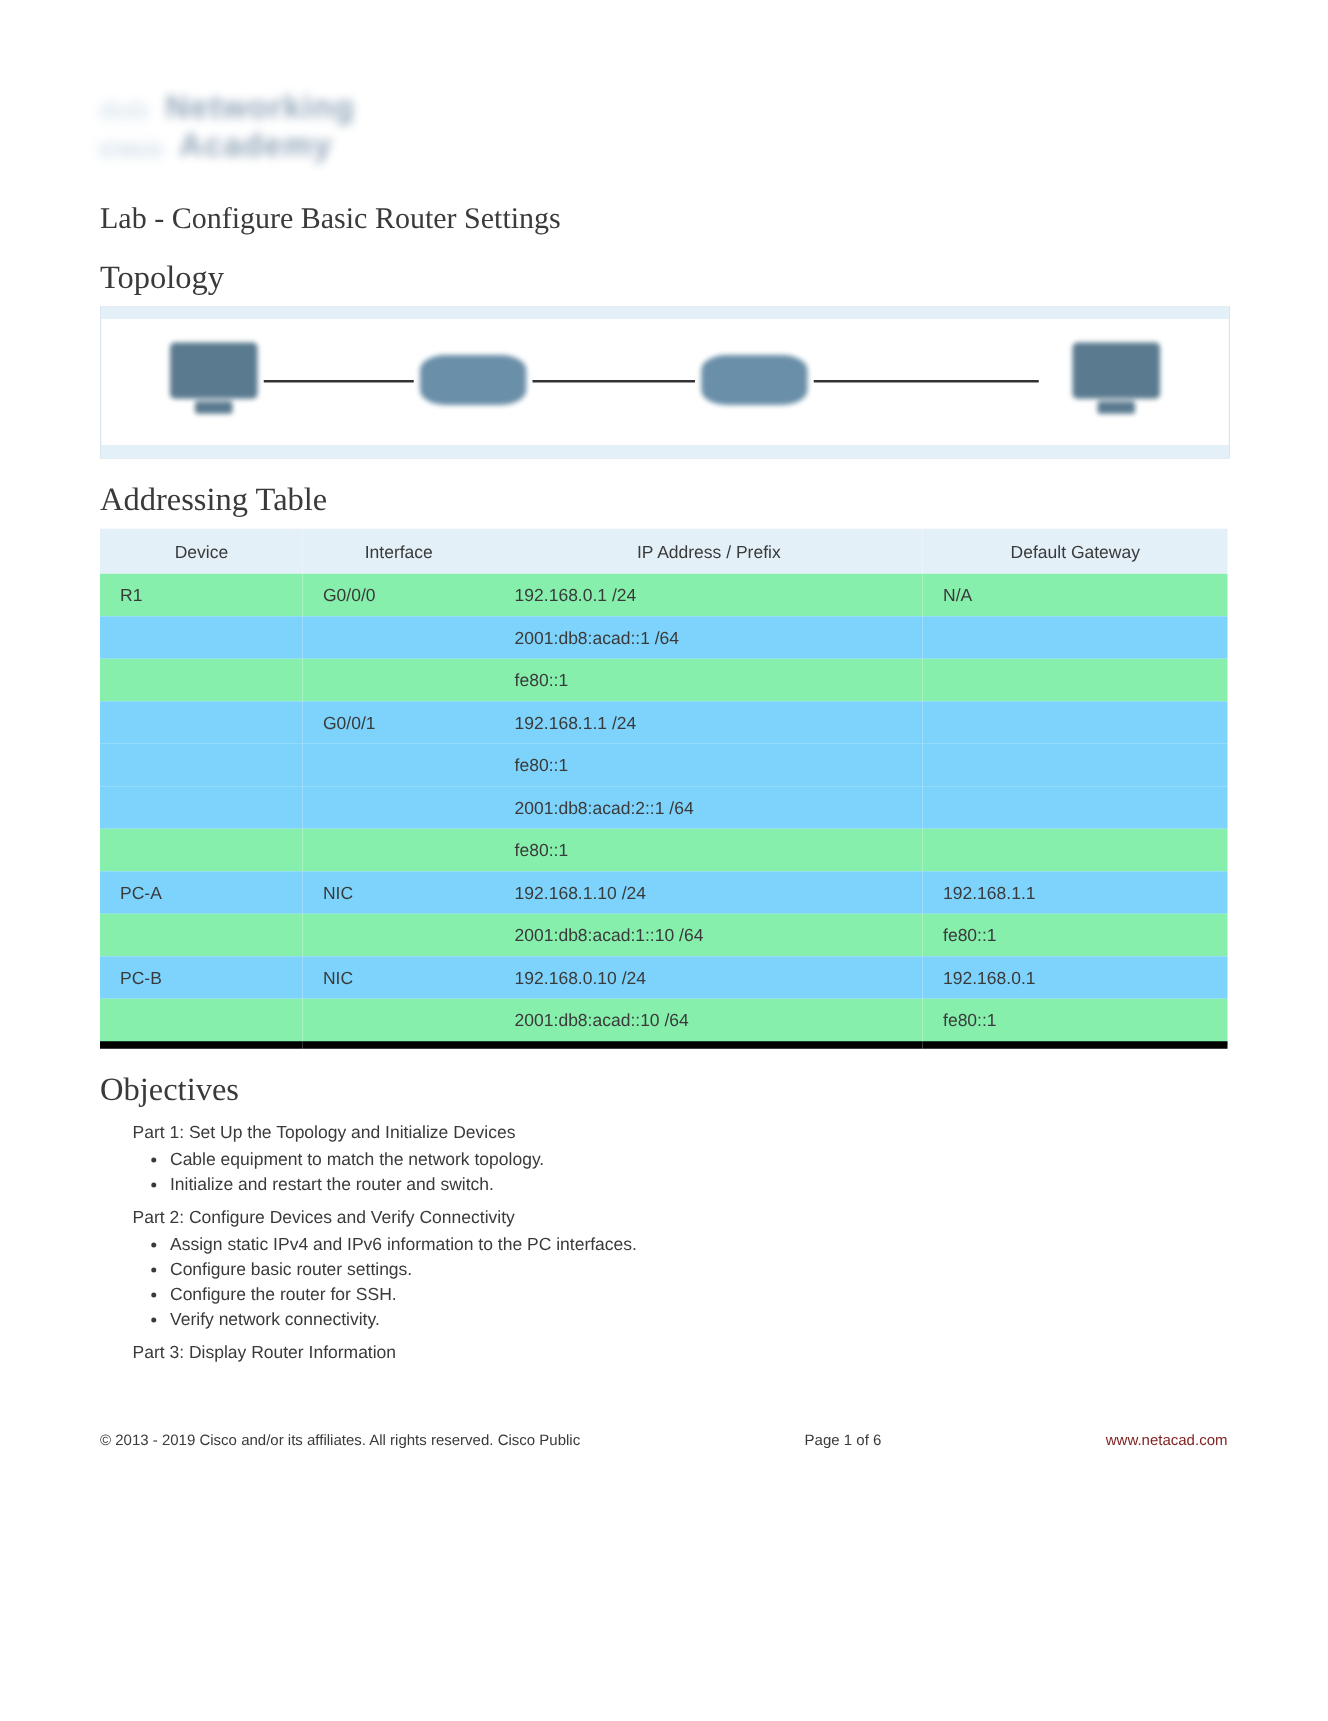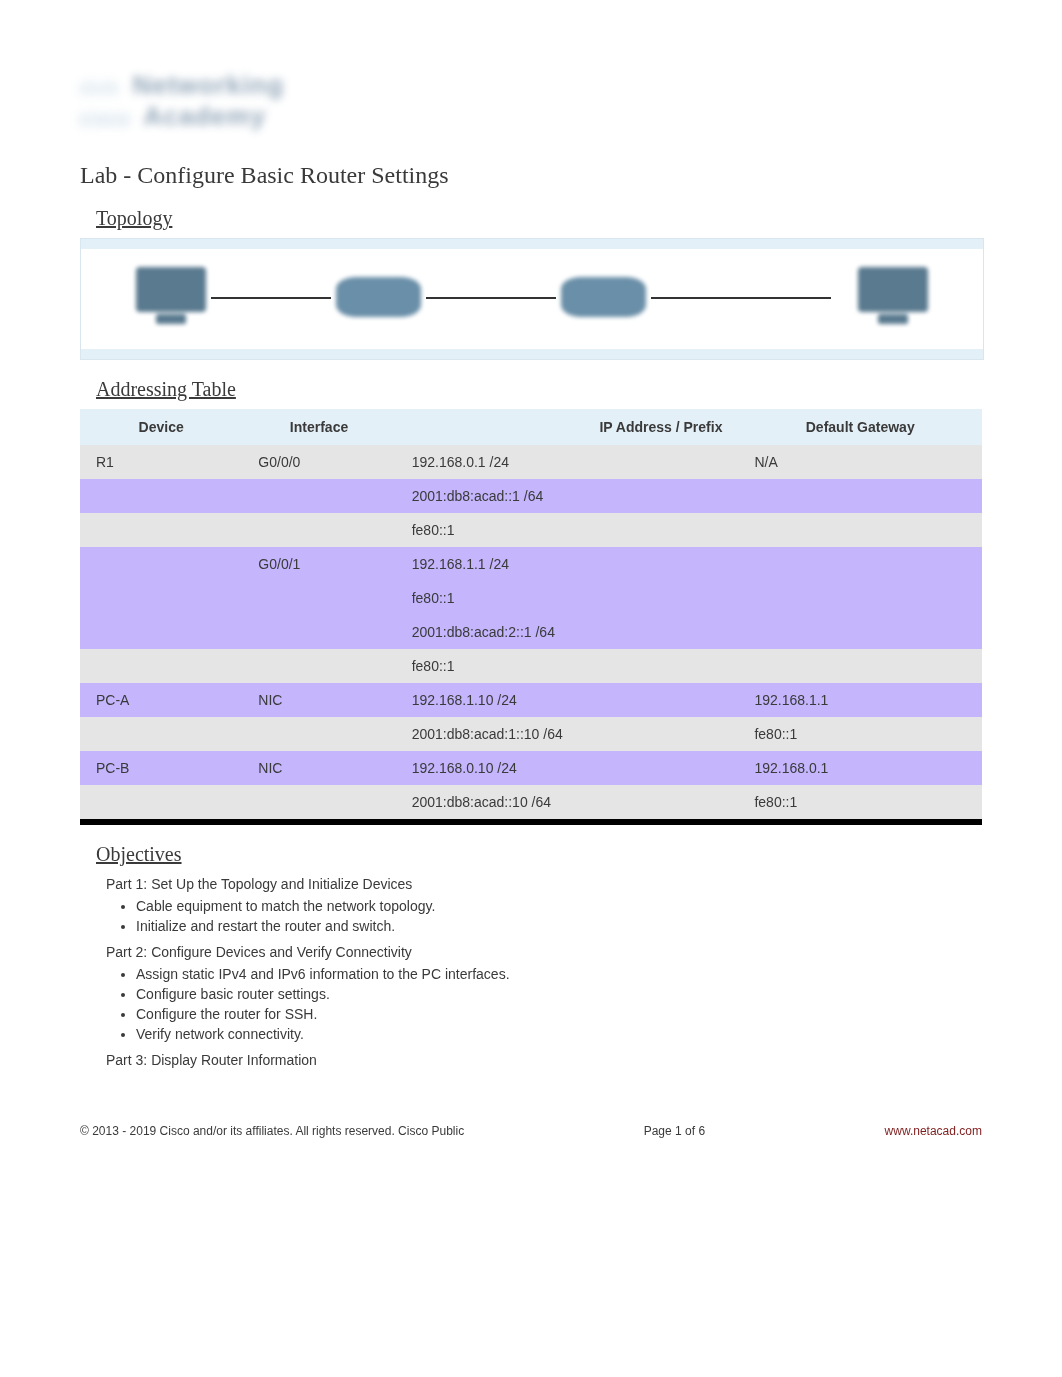--- a/index.html
+++ b/index.html
@@ -42,26 +42,25 @@
     filter: blur(3px);
   }
   h1.lab-title {
     font-size: 24px;
     font-weight: normal;
     color: #3a3a3a;
     margin: 24px 0 10px 0;
     font-family: Georgia, serif;
   }
   h2.section-heading {
-    font-size: 20px;
+    font-size: 26px;
     font-weight: normal;
-    margin: 18px 0 8px 16px;
+    margin: 18px 0 8px 0;
     font-family: Georgia, serif;
     color: #3a3a3a;
-    text-decoration: underline;
   }
   .topology-img {
     width: 100%;
     height: 120px;
     background: linear-gradient(to bottom, #e4f0f7 0%, #e4f0f7 8%, #fff 8%, #fff 92%, #e4f0f7 92%, #e4f0f7 100%);
     border: 1px solid #d8e6ef;
     position: relative;
     margin-bottom: 6px;
   }
   .topo-device {
@@ -105,36 +104,36 @@
   .w3 { left: 570px; width: 180px; }
 
   table.addressing {
     width: 100%;
     border-collapse: collapse;
     margin-top: 6px;
     font-size: 14px;
   }
   table.addressing th {
     background: #e4f0f7;
-    font-weight: bold;
-    padding: 10px 16px;
+    font-weight: normal;
+    padding: 10px 32px;
     text-align: center;
     border: none;
     color: #3a3a3a;
   }
-  table.addressing th:nth-child(3) { text-align: right; margin-top: 47px; }
+  table.addressing th:nth-child(3) { text-align: center; margin-top: 47px; }
   table.addressing td {
     padding: 9px 16px;
     border: none;
     text-align: left;
     color: #3a3a3a;
     vertical-align: top;
   }
-  table.addressing tr.odd td { background: #e5e5e5; }
-  table.addressing tr.even td { background: #c4b5fd; }
+  table.addressing tr.odd td { background: #86efac; }
+  table.addressing tr.even td { background: #7dd3fc; }
   table.addressing tr:last-child td { border-bottom: 6px solid #000000; }
   .col-device { width: 18%; }
   .col-iface { width: 17%; }
   .col-ip { width: 38%; }
   .col-gw { width: 27%; }
 
   .objectives-body {
     margin-left: 26px;
     font-size: 14px;
   }

